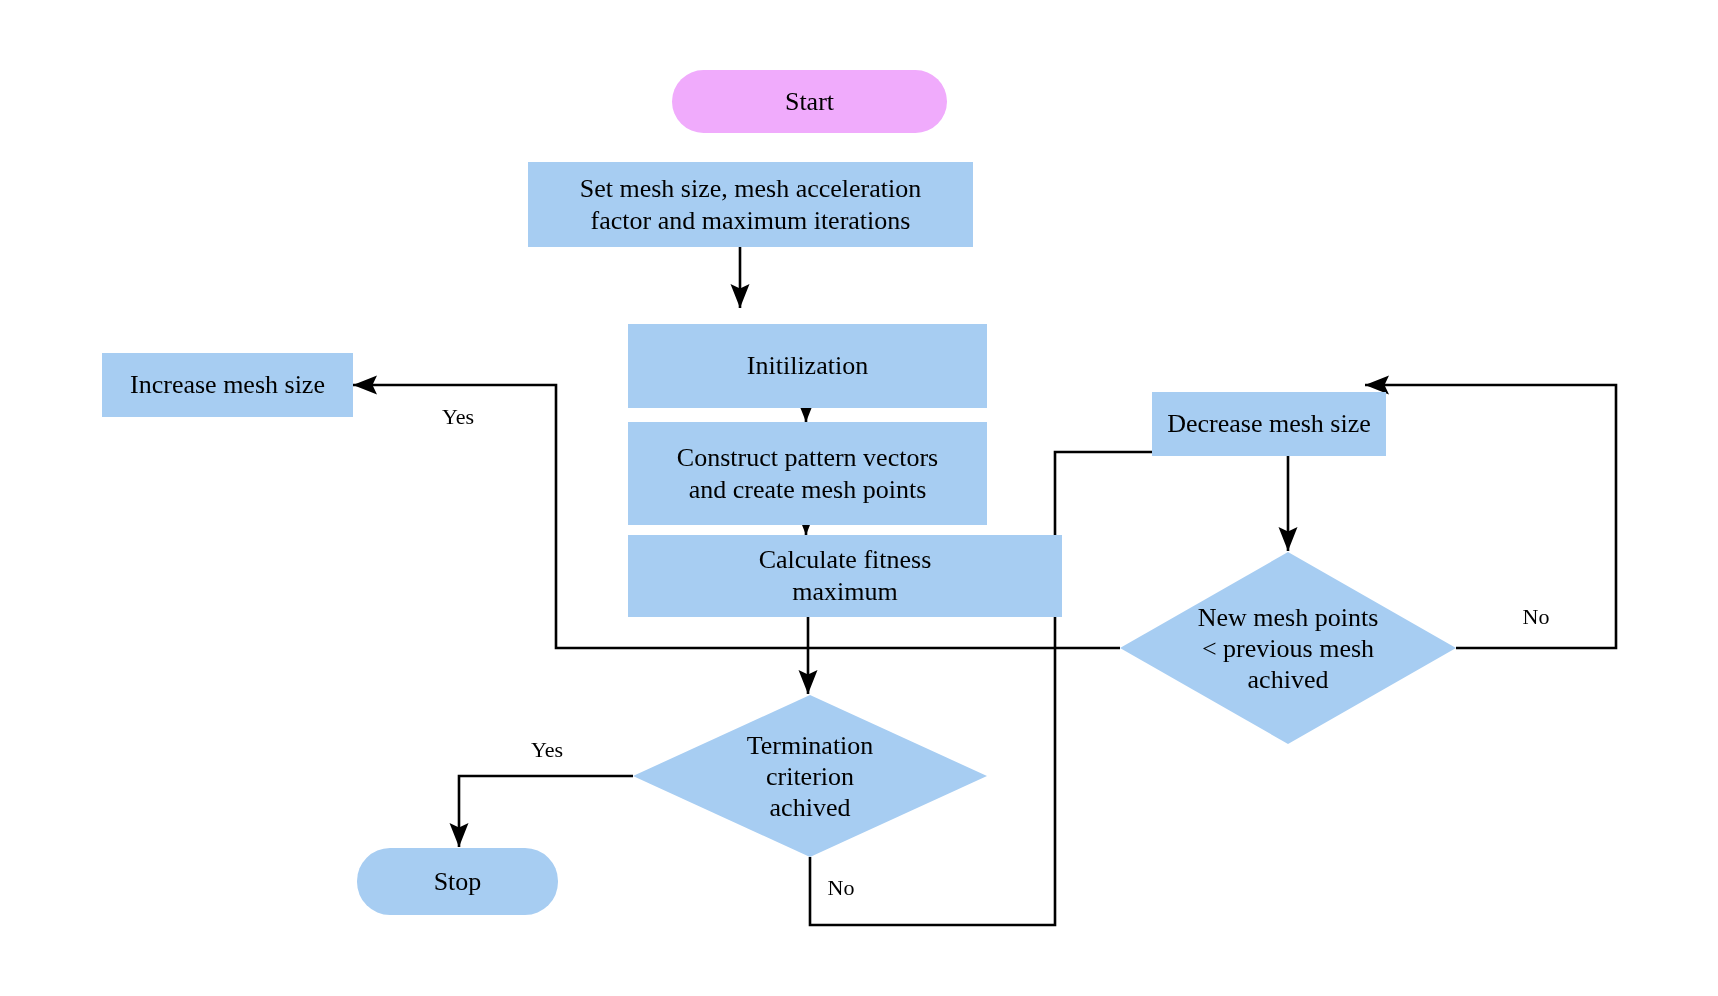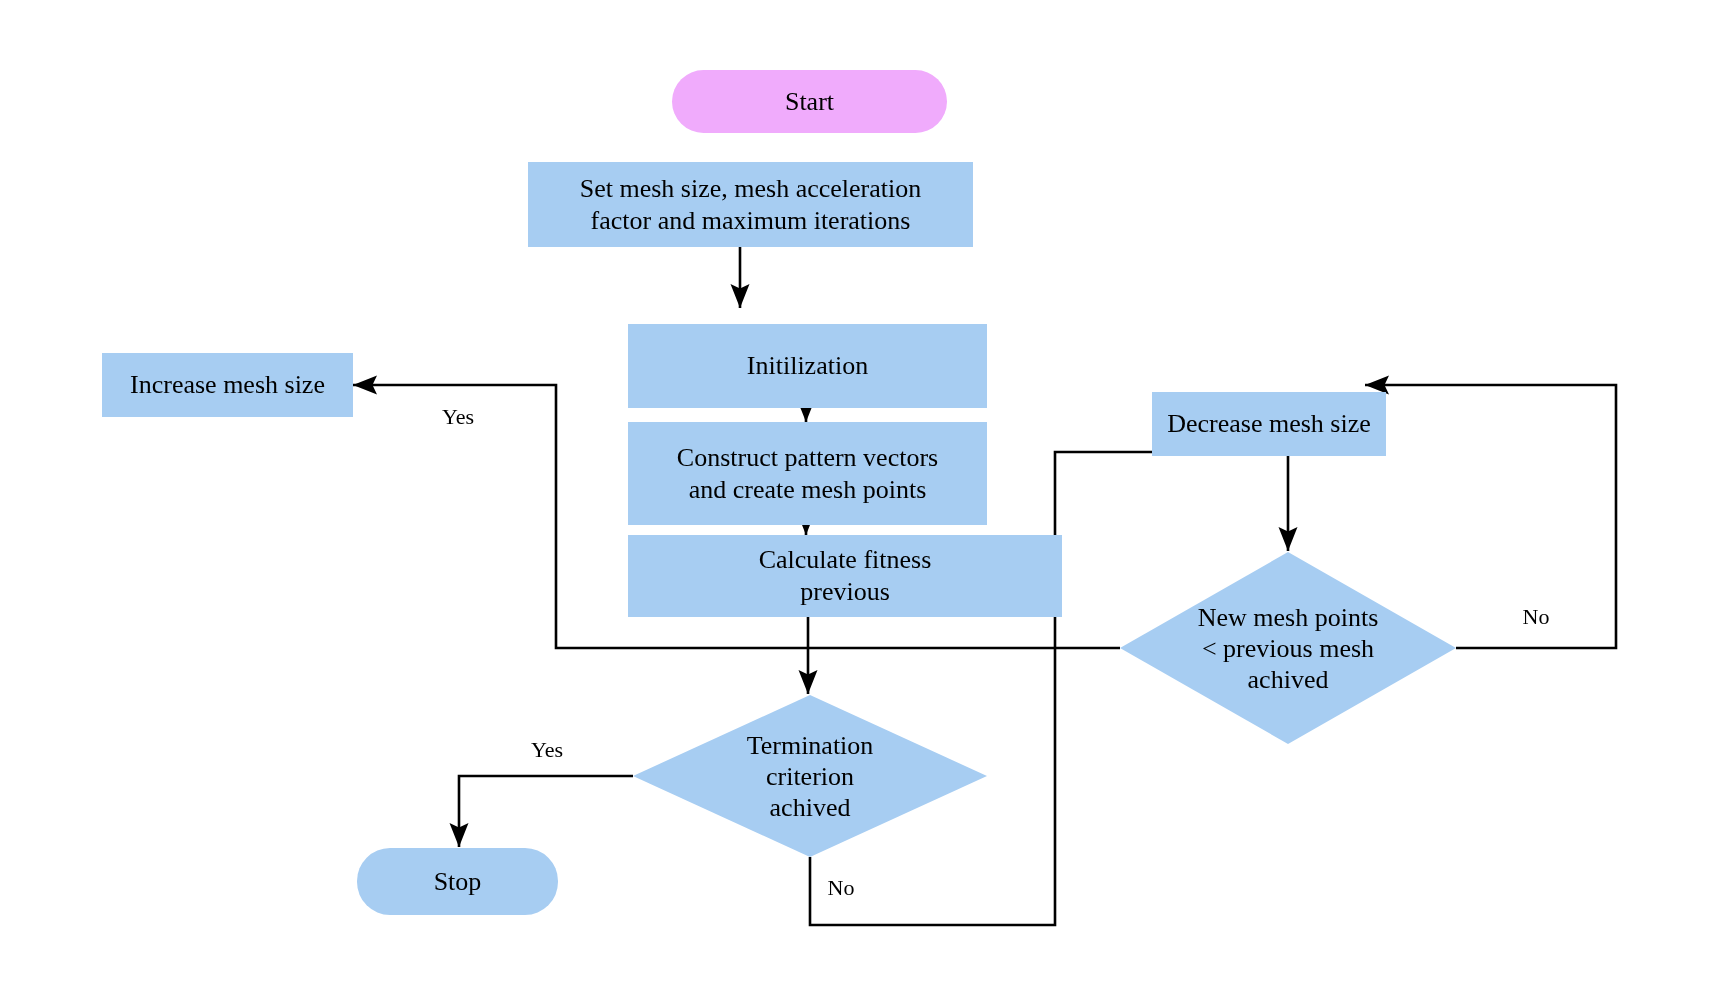--- a/index.html
+++ b/index.html
@@ -76,21 +76,21 @@
     <span>Initilization</span>
   </div>
 
   <div class="node rect" style="left: 628px; top: 422px; width: 359px; height: 103px; background: rgb(167, 205, 242);">
     <span>Construct pattern vectors</span>
     <span>and create mesh points</span>
   </div>
 
   <div class="node rect" style="left: 628px; top: 535px; width: 434px; height: 82px; background: rgb(167, 205, 242);">
     <span>Calculate fitness</span>
-    <span>previous</span>
+    <span>maximum</span>
   </div>
 
   <div class="node diamond" style="left: 633px; top: 695px; width: 354px; height: 162px; background: rgb(167, 205, 242);">
     <span>Termination</span>
     <span>criterion</span>
     <span>achived</span>
   </div>
 
   <div class="node diamond" style="left: 1120px; top: 552px; width: 336px; height: 192px; background: rgb(167, 205, 242);">
     <span>New mesh points</span>

